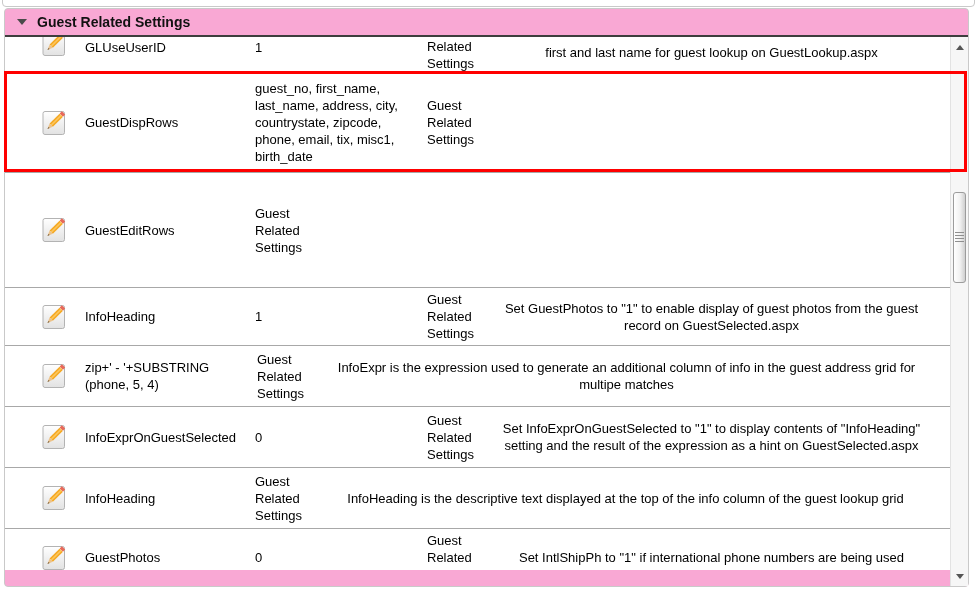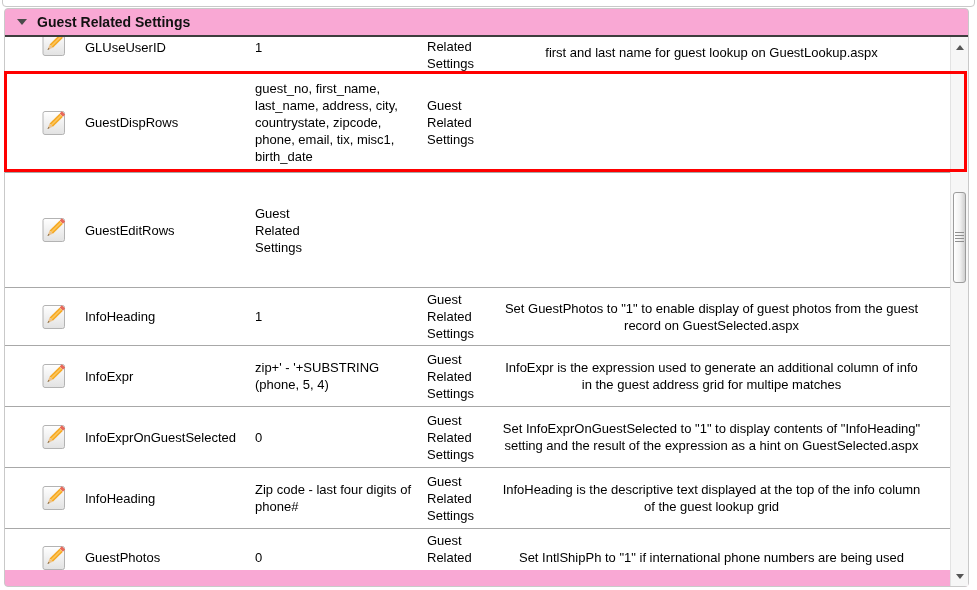--- a/index.html
+++ b/index.html
@@ -210,21 +210,20 @@
           <g transform="rotate(45 12 12)">
             <rect x="10" y="-1.2" width="4.6" height="3.2" fill="#e8695a"></rect>
             <rect x="10" y="2.2" width="4.6" height="14" fill="#f5a71f"></rect>
             <rect x="11.5" y="2.2" width="1.7" height="14" fill="#fbc55c"></rect>
             <polygon points="10,16.2 14.6,16.2 12.3,21.6" fill="#ecc28b"></polygon>
             <polygon points="11.6,19.3 13.1,19.3 12.3,21.6" fill="#6b5638"></polygon>
           </g>
         </svg>
       </span>
     </div>
-    <div class="cell c-name">InfoExpr</div>
     <div class="cell c-value">zip+' - '+SUBSTRING (phone, 5, 4)</div>
     <div class="cell c-category">Guest Related Settings</div>
     <div class="cell c-desc">InfoExpr is the expression used to generate an additional column of info in the guest address grid for multipe matches</div>
   </div>
         <div class="row">
     <div class="cell c-icon">
       <span class="edit-icon">
         <svg width="24" height="26" viewBox="0 0 24 26" xmlns="http://www.w3.org/2000/svg">
           <defs>
             <linearGradient id="pg" x1="0" y1="0" x2="0" y2="1">
@@ -263,21 +262,20 @@
             <rect x="10" y="-1.2" width="4.6" height="3.2" fill="#e8695a"></rect>
             <rect x="10" y="2.2" width="4.6" height="14" fill="#f5a71f"></rect>
             <rect x="11.5" y="2.2" width="1.7" height="14" fill="#fbc55c"></rect>
             <polygon points="10,16.2 14.6,16.2 12.3,21.6" fill="#ecc28b"></polygon>
             <polygon points="11.6,19.3 13.1,19.3 12.3,21.6" fill="#6b5638"></polygon>
           </g>
         </svg>
       </span>
     </div>
     <div class="cell c-name">InfoHeading</div>
-    <div class="cell c-value">Zip code - last four digits of phone#</div>
     <div class="cell c-category">Guest Related Settings</div>
     <div class="cell c-desc">InfoHeading is the descriptive text displayed at the top of the info column of the guest lookup grid</div>
   </div>
         <div class="row">
     <div class="cell c-icon">
       <span class="edit-icon">
         <svg width="24" height="26" viewBox="0 0 24 26" xmlns="http://www.w3.org/2000/svg">
           <defs>
             <linearGradient id="pg" x1="0" y1="0" x2="0" y2="1">
               <stop offset="0" stop-color="#ffffff"></stop>

